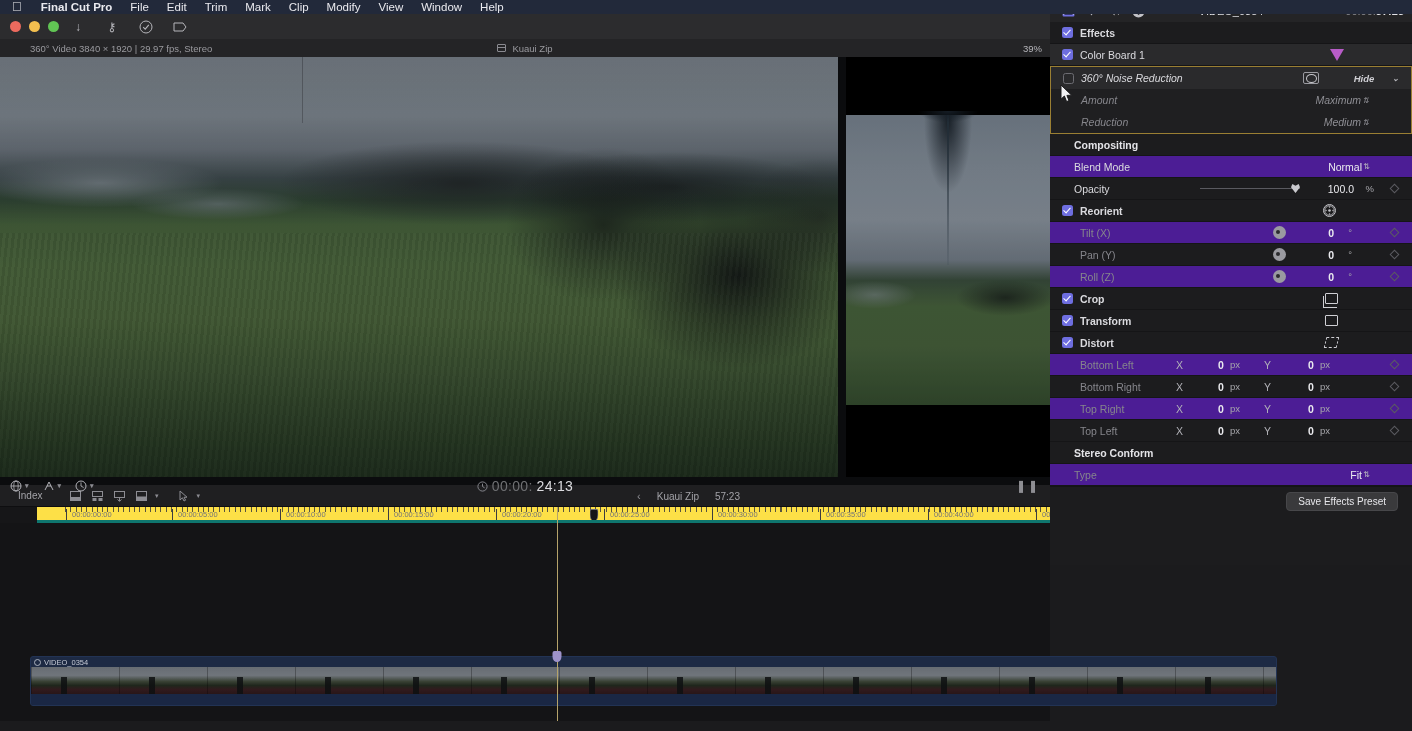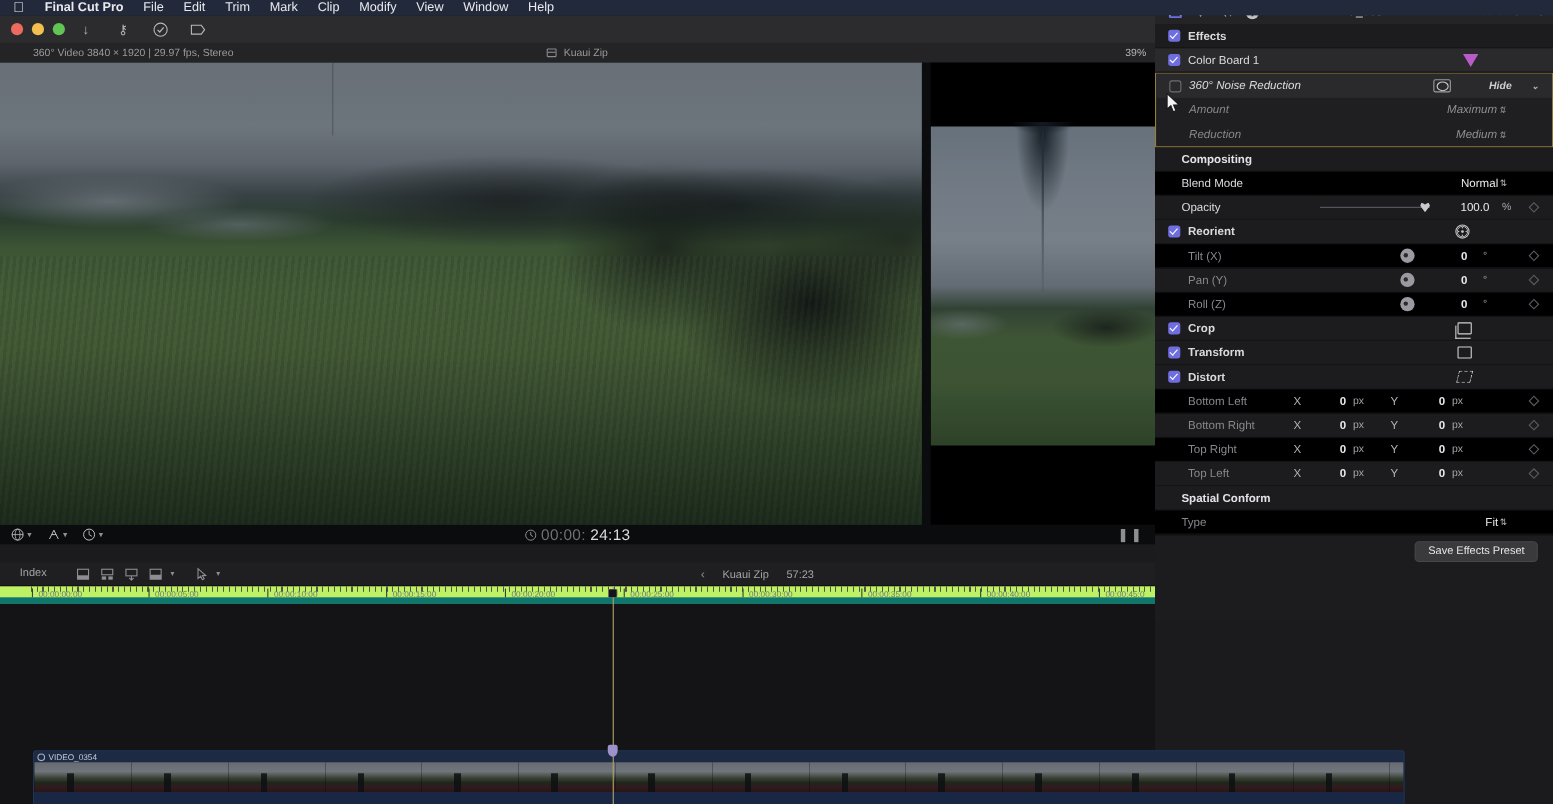--- a/index.html
+++ b/index.html
@@ -142,21 +142,21 @@
   .vb-tc {
     position:absolute; left:0; width:1050px;
     display:flex; justify-content:center; align-items:center; gap:4px;
     color:#dcdce0; font-size:14px; letter-spacing:.3px;
   }
   .tc-dim { color:#6f7073; }
   .vb-right { position:absolute; right:10px; color:#8e8e93; font-size:12px; letter-spacing:2px; }
 
   
   .timeline {
-    position:absolute; top:511px; left:0; width:1050px; height:203px;
+    position:absolute; top:485px; left:0; width:1050px; height:203px;
     background:#161618;
   }
   .tl-toolbar {
     position:relative; height:22px; width:1050px; background:#1f1f21;
     border-bottom:1px solid #0e0e10;
     display:flex; align-items:center;
     font-size:10px; color:#a3a3a8;
   }
   .tl-index { padding-left:18px; width:60px; }
   .tl-tools { display:flex; align-items:center; gap:3px; margin-left:6px;}
@@ -168,23 +168,24 @@
   .caret { font-size:7px; color:#8d8d93; margin-left:1px;}
   .tl-right {
     position:absolute; right:0; top:0; height:22px;
     display:flex; align-items:center; gap:16px; padding-right:310px;
     font-size:10px; color:#a3a3a8;
   }
   .tl-back { color:#8d8d93; font-size:11px; }
 
   .ruler {
     position:relative; height:16px; width:1050px;
-    background:#bef264;
-    border-bottom:6px solid #0f766e;
+    background:#fde047;
+    border-bottom:3px solid #0f766e;
     overflow:hidden;
+    margin-left:37px;
   }
   .ruler .ticks{
     position:absolute; left:28px; top:0; right:0; height:5px;
     background:repeating-linear-gradient(to right, #3a3a3d 0 1px, transparent 1px 5.3px);
     opacity:.85;
   }
   .rlabel {
     position:absolute; top:3px; font-size:7.5px; color:#74747a;
     white-space:nowrap;
   }
@@ -273,21 +274,21 @@
   .insp-tc { position:absolute; right:8px; font-size:11px; color:#8c8c91;}
   .insp-tc b { color:#e3e3e7; font-weight:600;}
 
   .insp-scroll { height:543px; overflow:hidden; }
 
   .row {
     position:relative; display:flex; align-items:center;
     height:22px; padding:0 10px 0 12px;
     border-bottom:1px solid #151517;
   }
-  .row.alt { background:#000000; }
+  .row.alt { background:#4c1d95; }
   .row.sect { background:#1c1c1e; }
   .cb {
     width:11px; height:11px; border-radius:2.5px; flex:0 0 11px;
     background:#6e6ee0; position:relative; margin-right:7px;
   }
   .cb:after{
     content:""; position:absolute; left:3px; top:1px;
     width:3px; height:6px; border:solid #fff; border-width:0 1.5px 1.5px 0;
     transform:rotate(42deg);
   }
@@ -763,21 +764,21 @@
         <span class="xy-x">X</span>
         <span class="xy-xv">0</span>
         <span class="xy-xu">px</span>
         <span class="xy-y">Y</span>
         <span class="xy-yv">0</span>
         <span class="xy-yu">px</span>
         <span class="kf"></span>
       </div>
 
       <div class="row sect">
-        <span class="sect-title">Spatial Conform</span>
+        <span class="sect-title">Stereo Conform</span>
       </div>
       <div class="row alt">
         <span class="lbl dim" style="padding-left:12px">Type</span>
         <span class="val wide">Fit</span>
         <span class="stepper" style="right:42px;position:absolute">⇅</span>
       </div>
 
       <div class="preset-bar">
         <span class="preset-btn">Save Effects Preset</span>
       </div>

